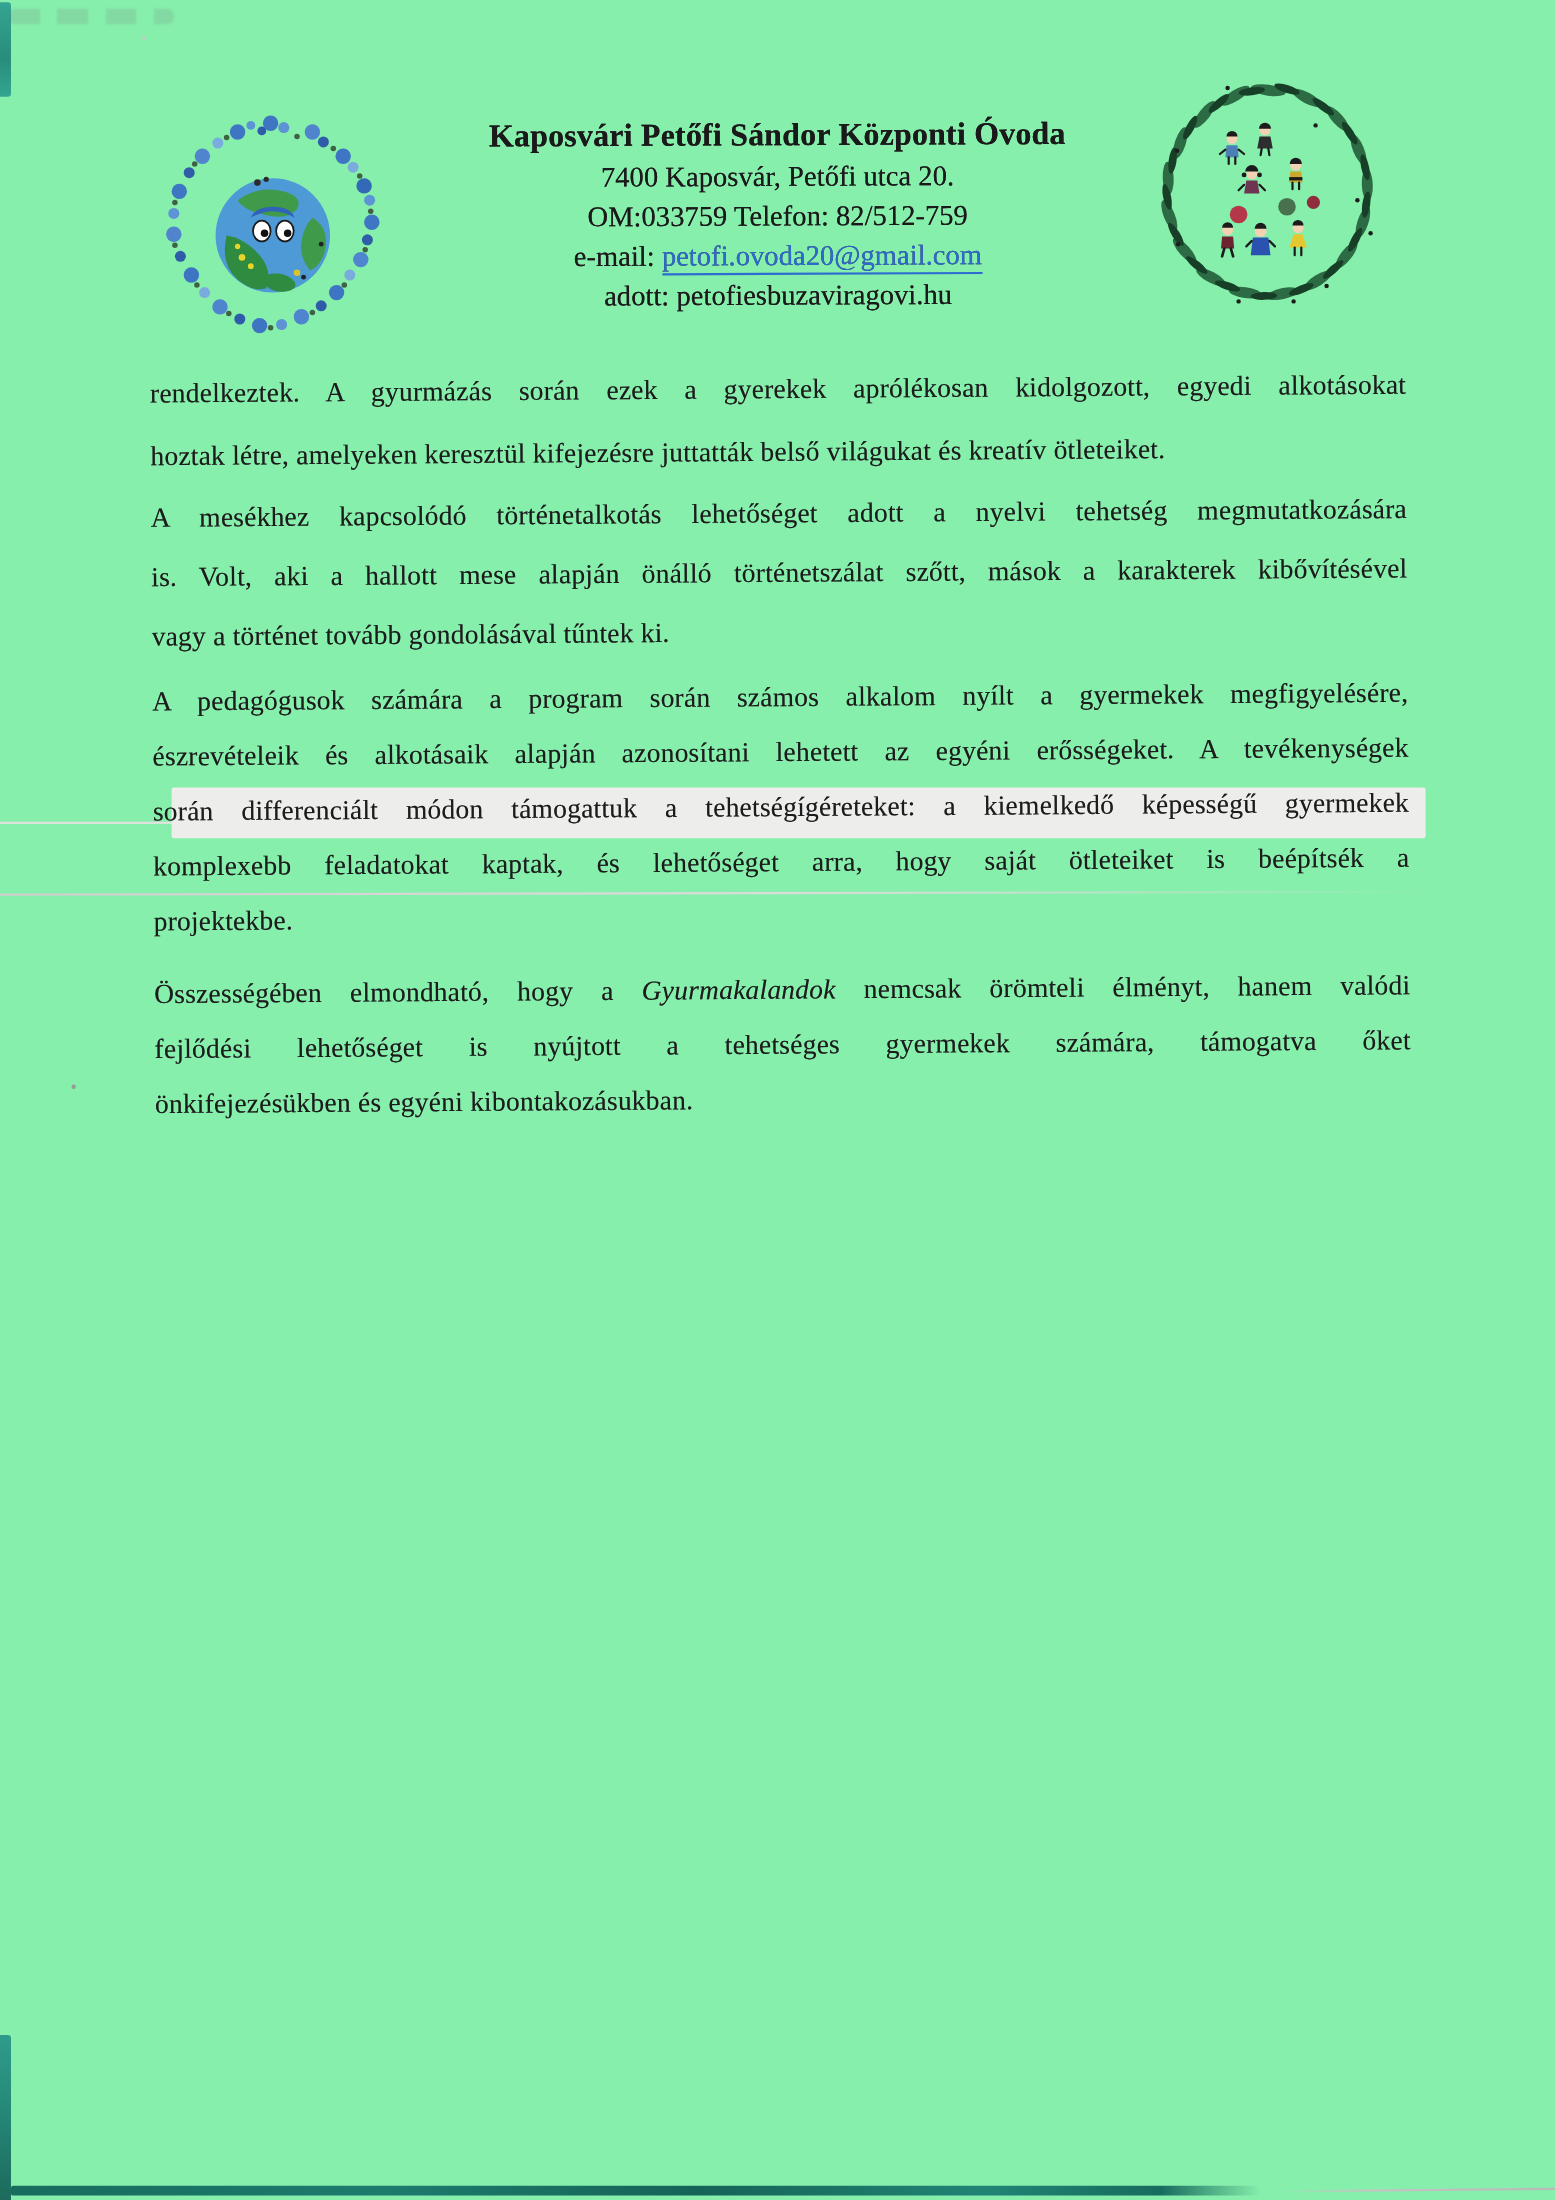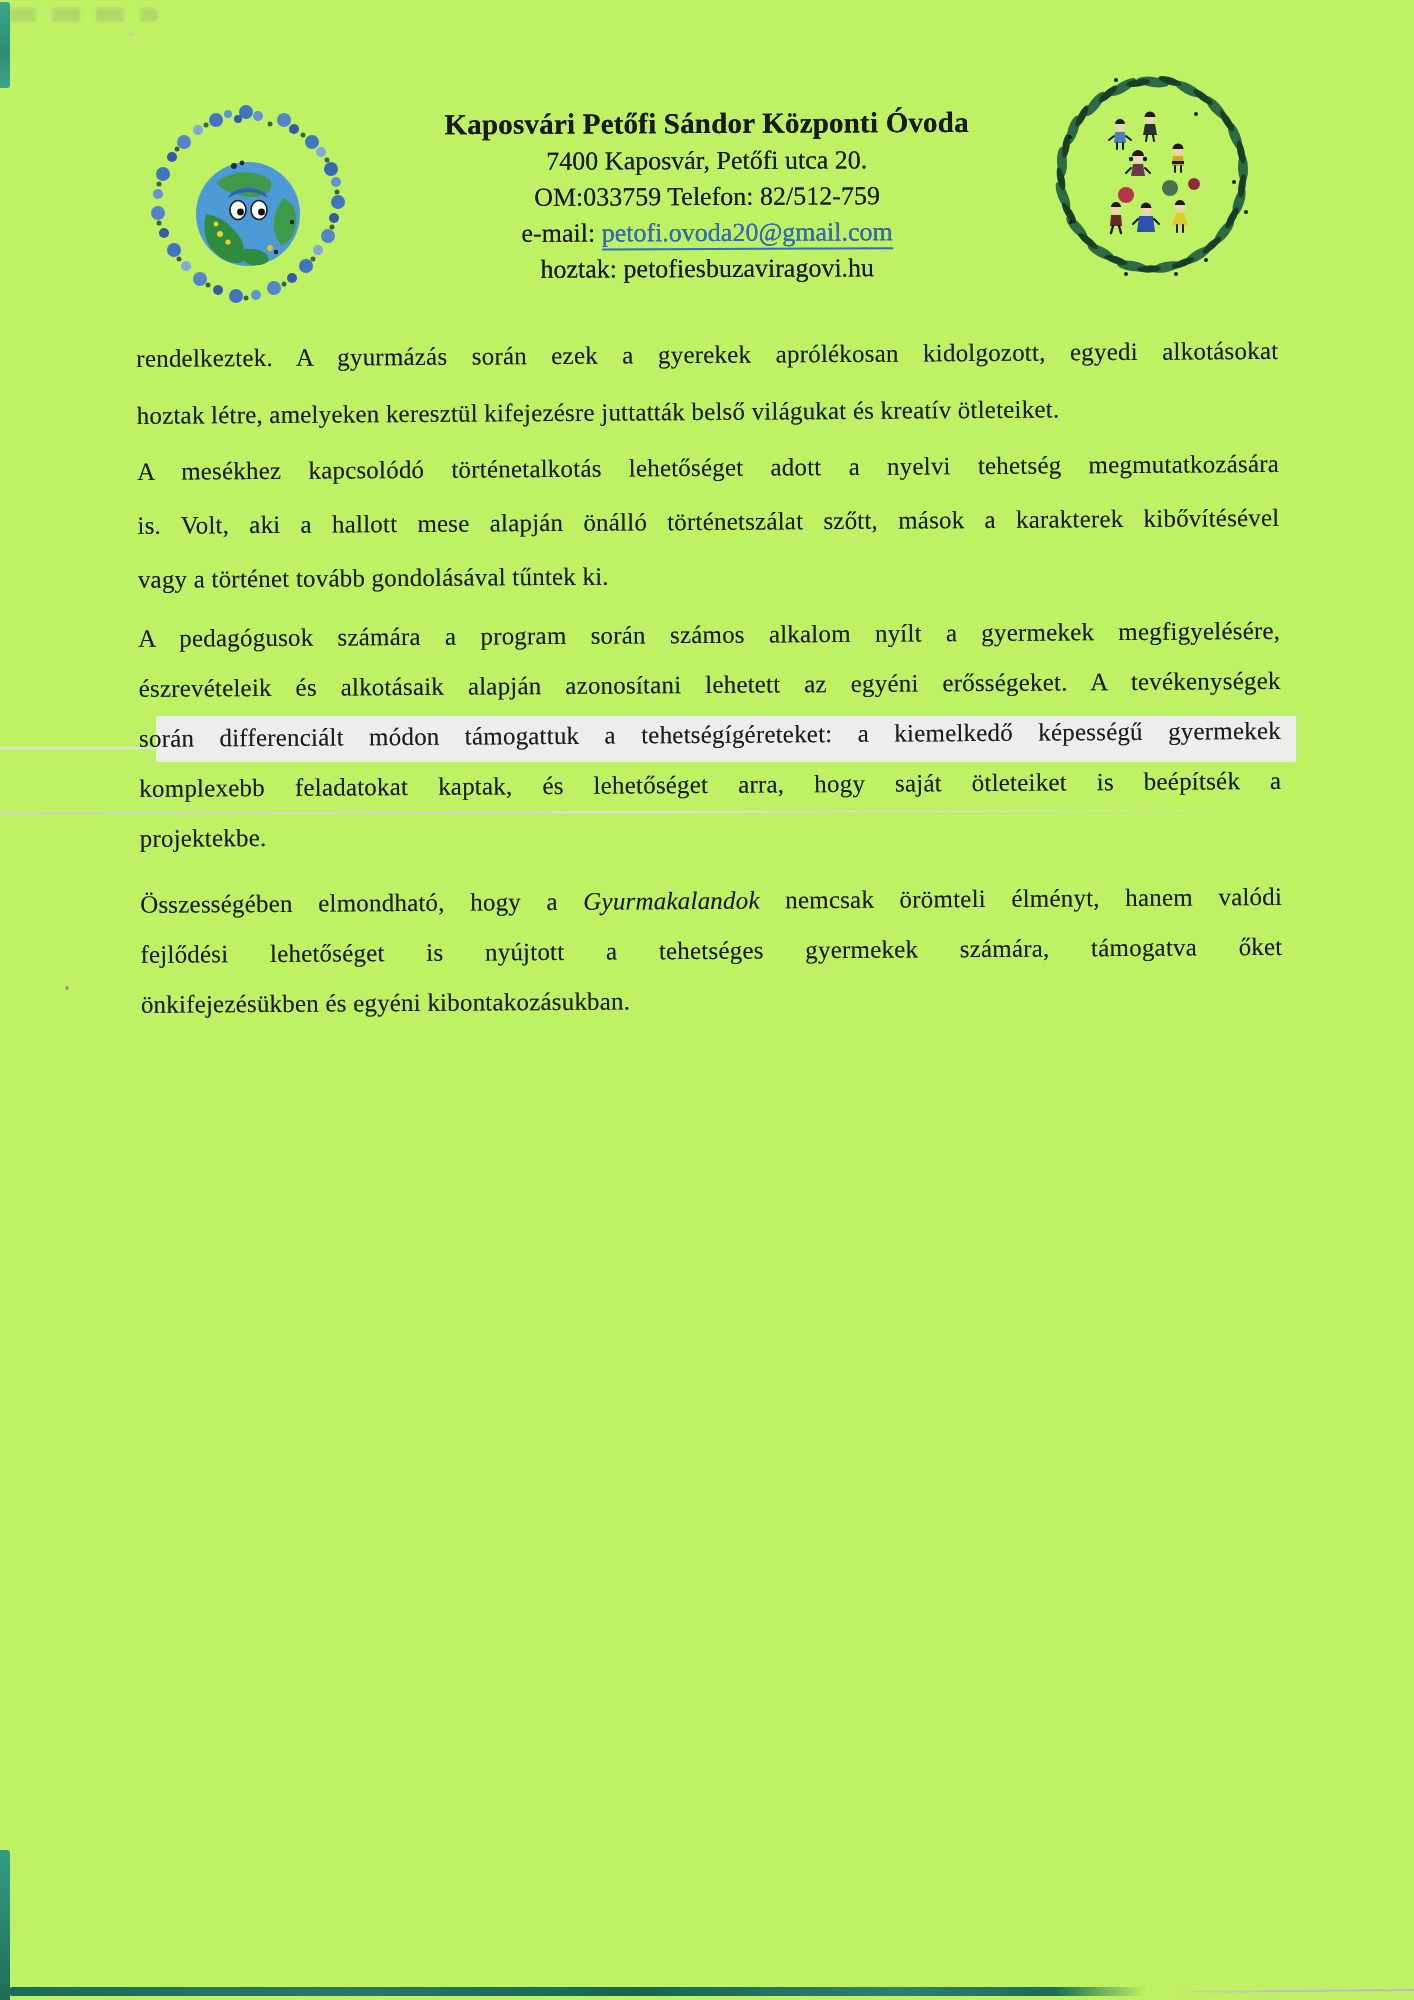--- a/index.html
+++ b/index.html
@@ -1,20 +1,20 @@
 <!DOCTYPE html>
 <html lang="hu"><head>
 <meta charset="utf-8">
 <style>
   html,body{margin:0;padding:0;background:#e8e8e8;}
   .page{
     position:relative;
     width:1414px;height:2000px;
     margin:0 auto;
-    background:#bef264;
+    background:#86efac;
     overflow:hidden;
     font-family:"Liberation Serif","DejaVu Serif",serif;
     color:#1a1a1a;
   }
   
   .strip{position:absolute;pointer-events:none;}
   .strip-tl{left:0;top:2px;width:10px;height:86px;
     background:linear-gradient(180deg,#2a9d8f 0%,#1f8276 60%,#2a9d8f 100%);
     border-radius:0 3px 3px 0;opacity:.9;}
   .strip-bl{left:0;top:1850px;width:10px;height:150px;
@@ -162,21 +162,21 @@
 
   <header>
     <div class="head-text">
       <div class="org">Kaposvári Petőfi Sándor Központi Óvoda</div>
       <div class="head-line">7400 Kaposvár, Petőfi utca 20.</div>
       <div class="head-line">OM:033759 Telefon: 82/512-759</div>
       <div class="head-line">
         <span>e-mail: </span><a class="email-link">petofi.ovoda20@gmail.com</a>
       </div>
       <div class="head-line">
-        <span>hoztak: </span><span>petofiesbuzaviragovi.hu</span>
+        <span>adott: </span><span>petofiesbuzaviragovi.hu</span>
       </div>
     </div>
   </header>
 
   <div class="logo logo-right">
     <svg width="214" height="230" viewBox="0 0 214 230">
       <g>
         <g fill="#2d6b44">
           <ellipse cx="107" cy="20" rx="16" ry="5" transform="rotate(8 107 20)"></ellipse>
           <ellipse cx="142" cy="27" rx="15" ry="5" transform="rotate(28 142 27)"></ellipse>

